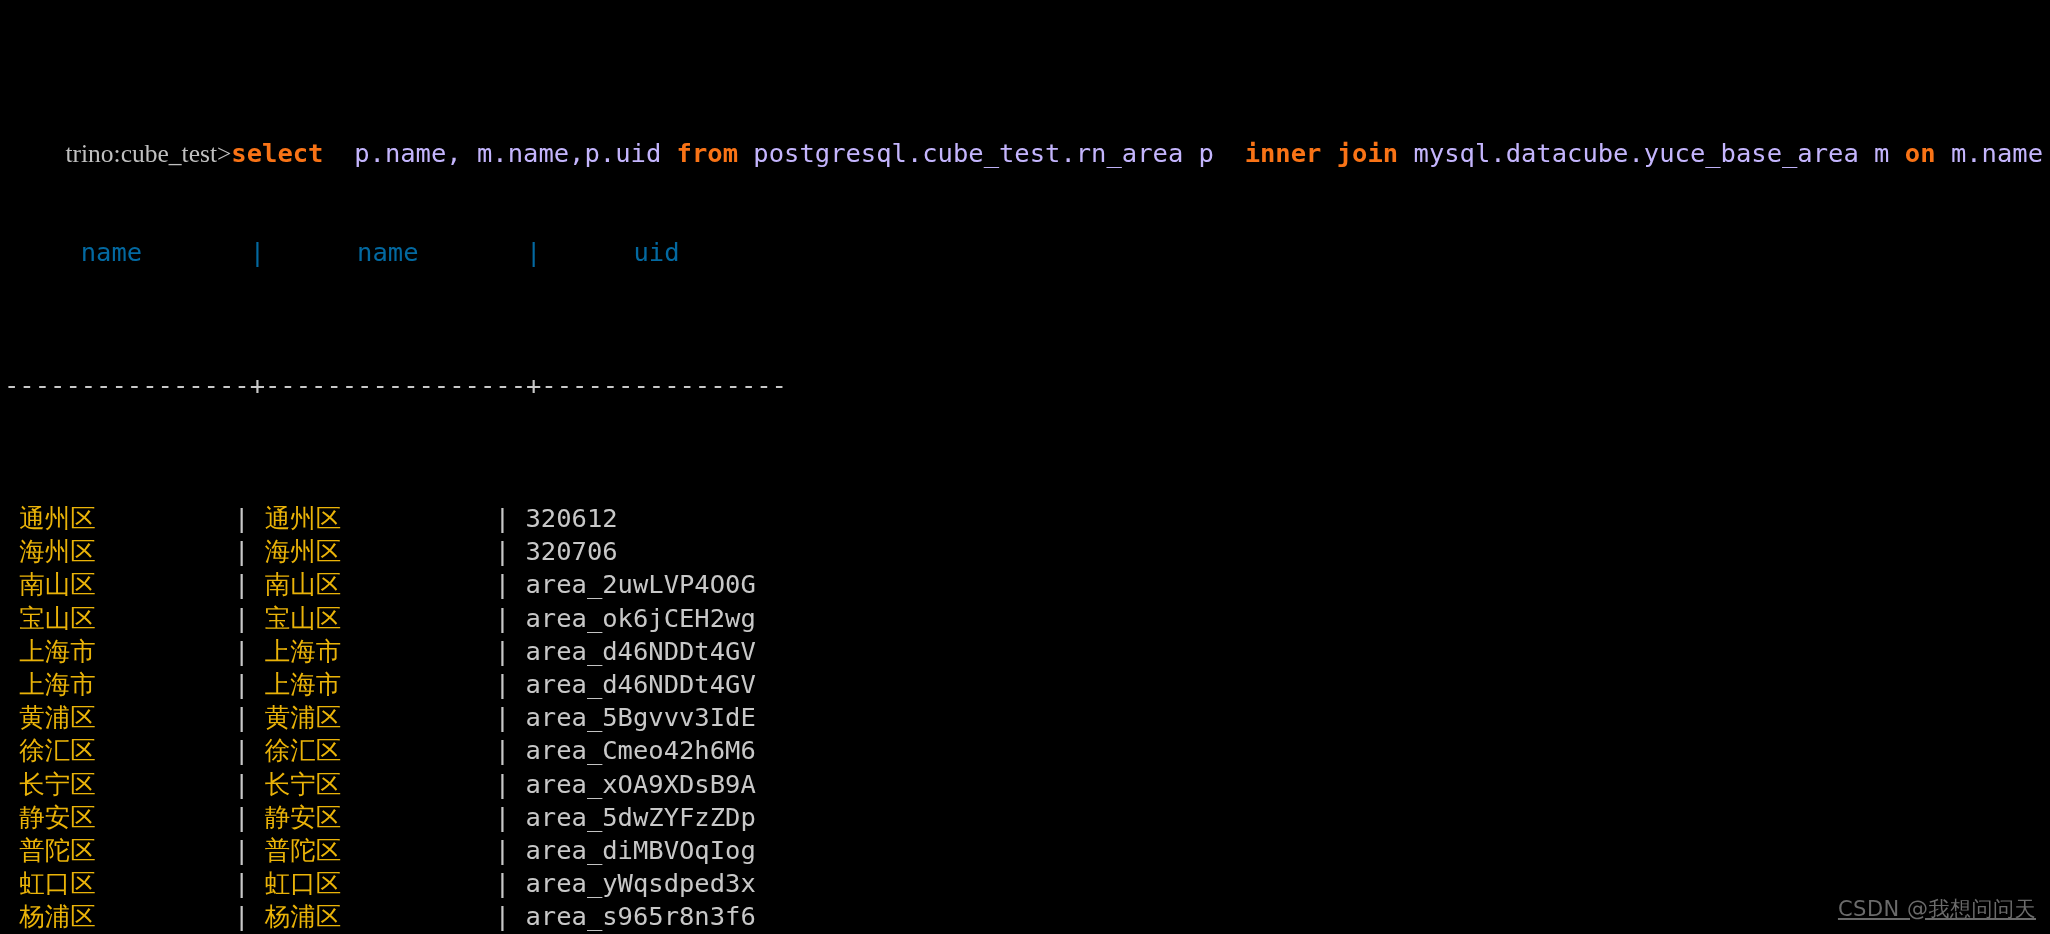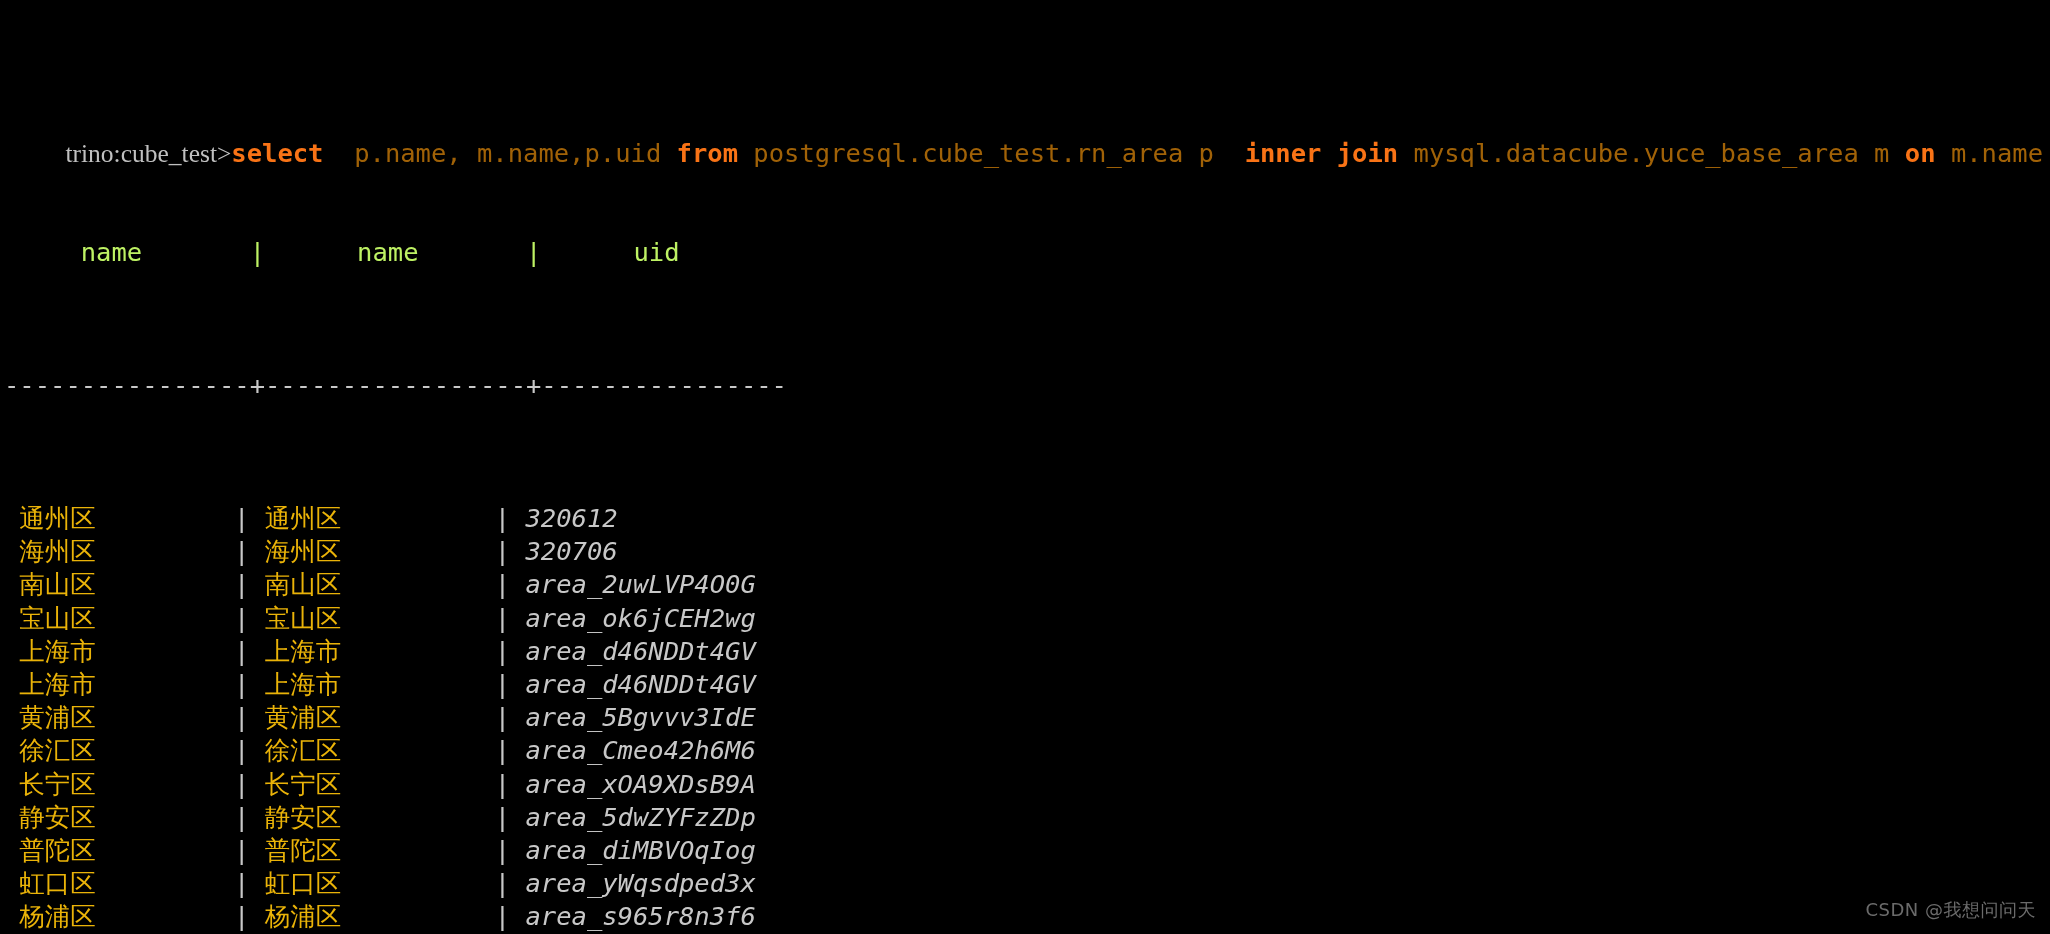--- a/index.html
+++ b/index.html
@@ -35,40 +35,41 @@
   }
   .kw {
     color: #f97316;
     font-weight: bold;
   }
   .prompt-text {
     color: #c0c0c0;
     font-family: Liberation Serif, serif;
   }
   .sql {
-    color: #a16207;
+    color: #c4b5fd;
   }
   .header-line {
-    color: #bef264;
+    color: #0369a1;
   }
   .rule-line {
     color: #c8c8c8;
   }
   .cell-name { color: #eab308; }
-  .cell-uid  { color: #c8c8c8; font-style: italic; }
+  .cell-uid  { color: #c8c8c8; }
   .sep       { color: #c8c8c8; }
   .watermark {
     position: absolute;
     right: 14px;
     bottom: 8px;
     color: #6b6b6b;
     font-family: "DejaVu Sans", "Liberation Sans", sans-serif;
-    font-size: 18px;
+    font-size: 21px;
     letter-spacing: 0.5px;
     white-space: pre;
+    text-decoration: underline;
   }
 </style>
 </head>
 <body>
 
 <div id="terminal">
 
   <div class="line">
     <span class="prompt-text">trino:cube_test&gt;</span><span id="sql-query"><span class="kw">select</span><span class="sql">  p.name, m.name,p.uid </span><span class="kw">from</span><span class="sql"> postgresql.cube_test.rn_area p  </span><span class="kw">inner join</span><span class="sql"> mysql.datacube.yuce_base_area m </span><span class="kw">on</span><span class="sql"> m.name = p.name ;</span></span>
   </div>

